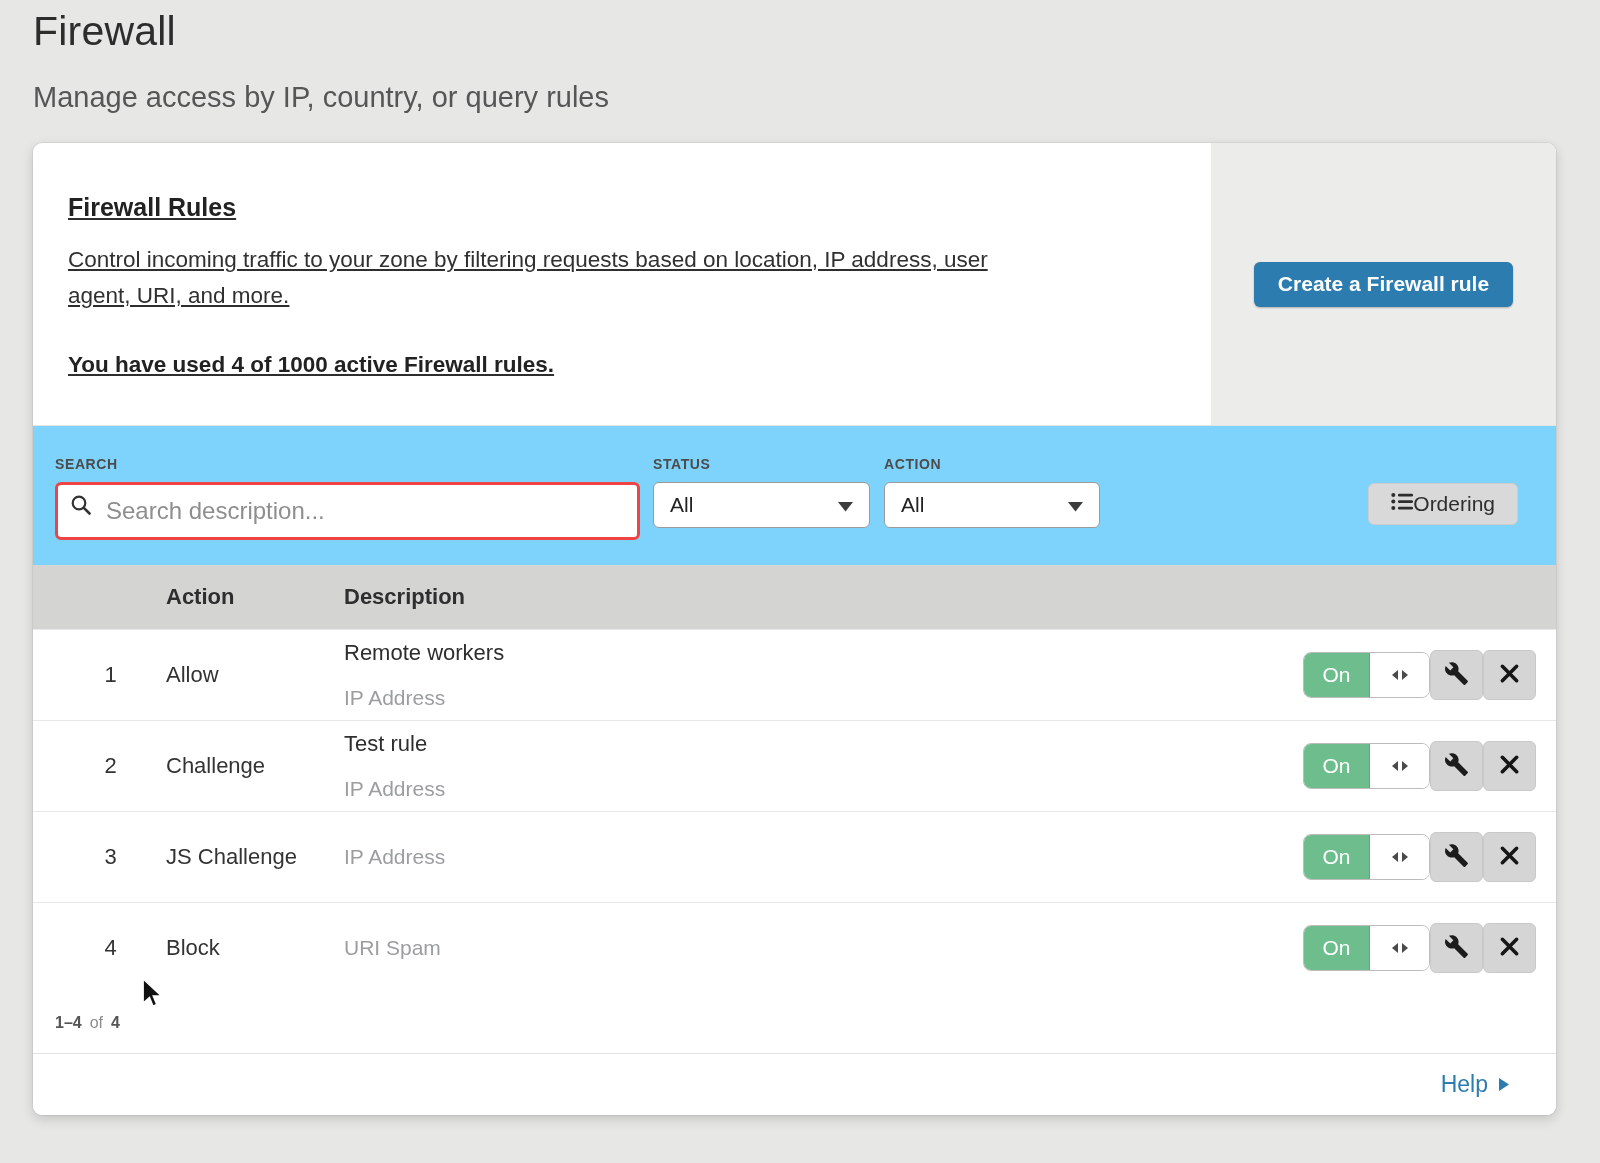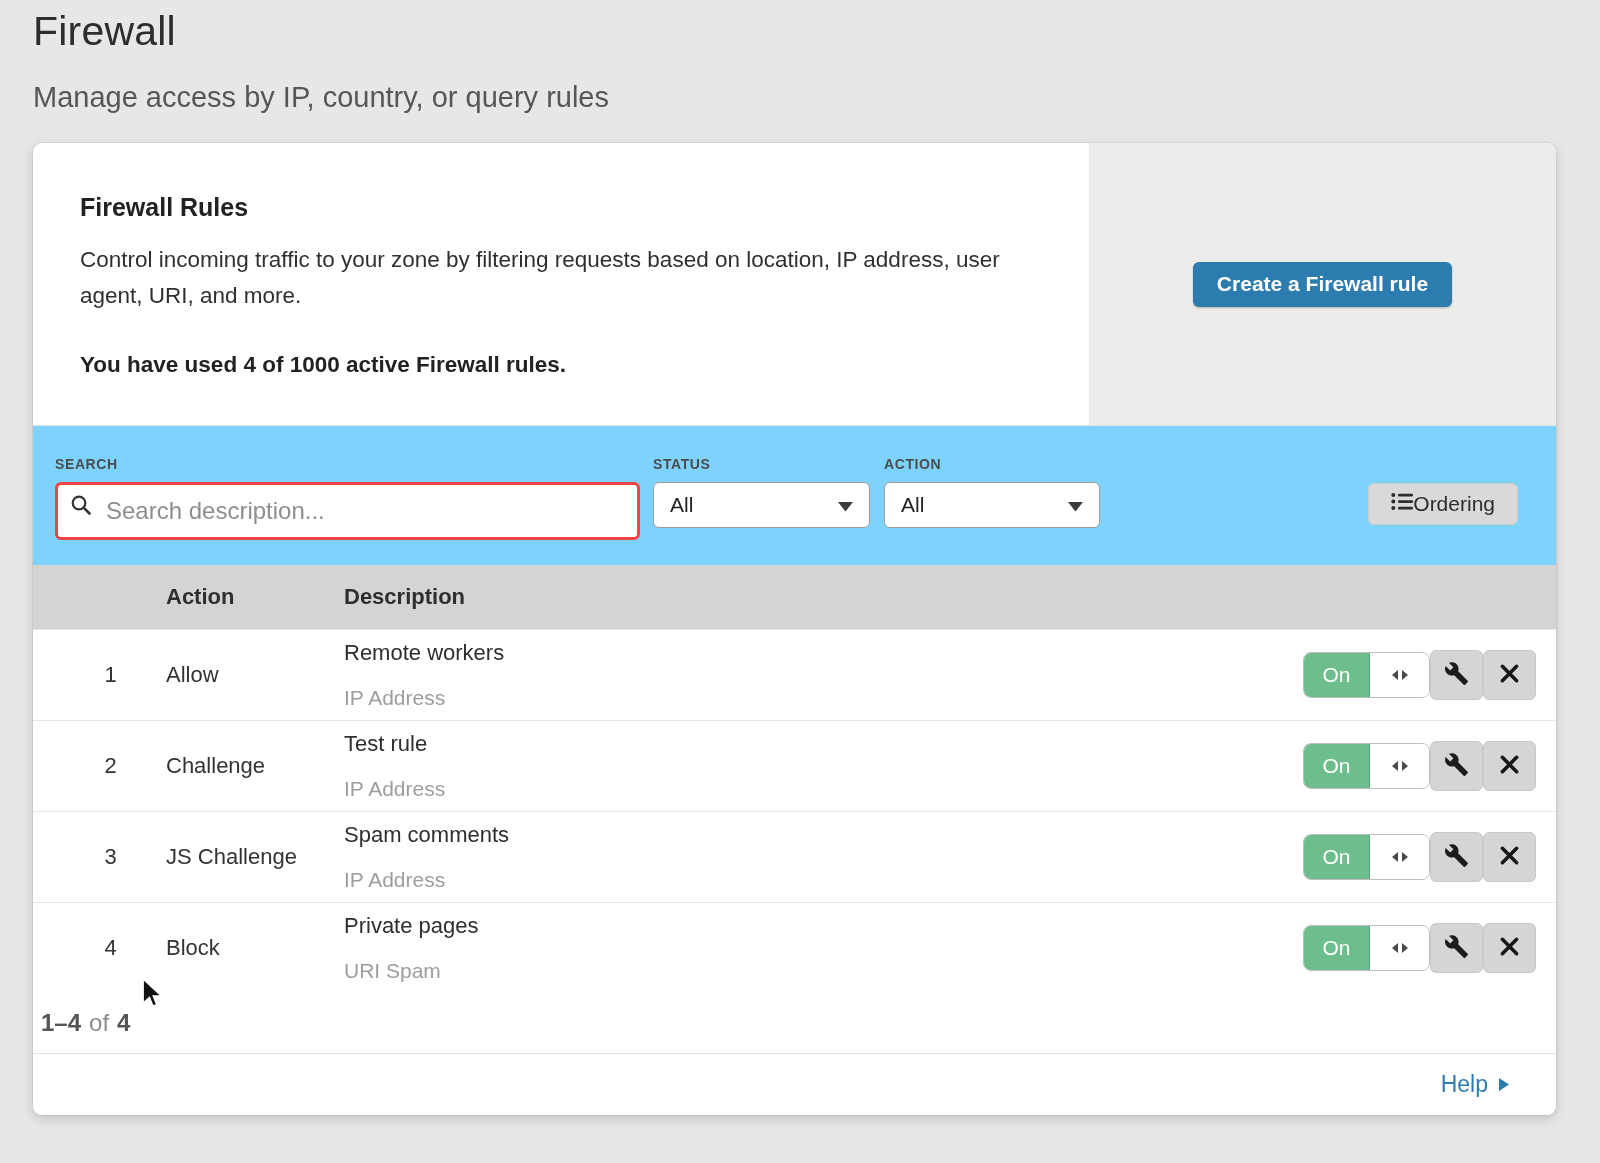--- a/index.html
+++ b/index.html
@@ -19,21 +19,21 @@
 
   
   .card {
     position:absolute; left:33px; top:143px; width:1523px;
     background:#ffffff; border-radius:9px; overflow:hidden;
     box-shadow:0 4px 12px rgba(0,0,0,.16), 0 0 0 1px rgba(0,0,0,.05);
   }
 
   
   .card-top { display:flex; height:283px; border-bottom:1px solid #e4e4e4; }
-  .card-top-left { width:1056px; padding:50px 60px 0 47px; }
+  .card-top-left { width:1178px; padding:50px 60px 0 35px;text-decoration:underline; }
   .rules-heading { font-size:25px; font-weight:700; color:#222; }
   .rules-desc { margin-top:20px; font-size:22.5px; line-height:36px; color:#303030; max-width:950px; }
   .rules-usage { margin-top:38px; font-size:22.5px; font-weight:700; color:#222; }
   .card-top-right {
     flex:1; background:#ececea;
     display:flex; align-items:center; justify-content:center;
   }
   .create-btn {
     border:none; cursor:pointer;
     background:#2c7cb0; color:#fff;
@@ -106,21 +106,21 @@
     border-right:1px solid rgba(0,0,0,.12);
   }
   .toggle-handle { flex:1; display:flex; align-items:center; justify-content:center; background:#fff; }
   .icon-btn {
     width:53px; height:50px; border:1px solid #c9c9c9; border-radius:6px;
     background:#d5d5d5; display:flex; align-items:center; justify-content:center;
     cursor:pointer;
   }
 
   
-  .pagination-row { height:60px; display:flex; align-items:center; padding-left:8px; background:#fff; font-size:24px; }
+  .pagination-row { height:60px; display:flex; align-items:center; padding-left:22px; background:#fff; font-size:16px; }
   .pg-range, .pg-total { color:#555; font-weight:600; }
   .pg-of { color:#8c8c8c; margin:0 8px; font-weight:400; }
   .help-row {
     height:62px; border-top:1px solid #e2e2e2; background:#fff;
     display:flex; align-items:center; justify-content:flex-end; padding-right:46px;
   }
   .help-link {
     display:flex; align-items:center; gap:10px; text-decoration:none;
     color:#2c7cb0; font-size:23px; font-weight:500; cursor:pointer;
   }
@@ -272,21 +272,20 @@
             </svg>
         </span>
       </button>
     </div>
   </div>
 
   <div class="rule-row">
     <div class="rule-num">3</div>
     <div class="rule-action">JS Challenge</div>
     <div class="rule-desc">
-      <span class="rule-desc-title">Spam comments</span>
       <span class="rule-desc-sub">IP Address</span>
     </div>
     <div class="row-controls">
       <div class="toggle">
         <span class="toggle-on">On</span>
         <span class="toggle-handle">
           <svg width="18" height="12" viewBox="0 0 18 12">
               <path d="M7 1 1 6l6 5Z" fill="#4a4a4a"></path>
               <path d="M11 1l6 5-6 5Z" fill="#4a4a4a"></path>
             </svg>
@@ -306,21 +305,20 @@
             </svg>
         </span>
       </button>
     </div>
   </div>
 
   <div class="rule-row">
     <div class="rule-num">4</div>
     <div class="rule-action">Block</div>
     <div class="rule-desc">
-      <span class="rule-desc-title">Private pages</span>
       <span class="rule-desc-sub">URI Spam</span>
     </div>
     <div class="row-controls">
       <div class="toggle">
         <span class="toggle-on">On</span>
         <span class="toggle-handle">
           <svg width="18" height="12" viewBox="0 0 18 12">
               <path d="M7 1 1 6l6 5Z" fill="#4a4a4a"></path>
               <path d="M11 1l6 5-6 5Z" fill="#4a4a4a"></path>
             </svg>

